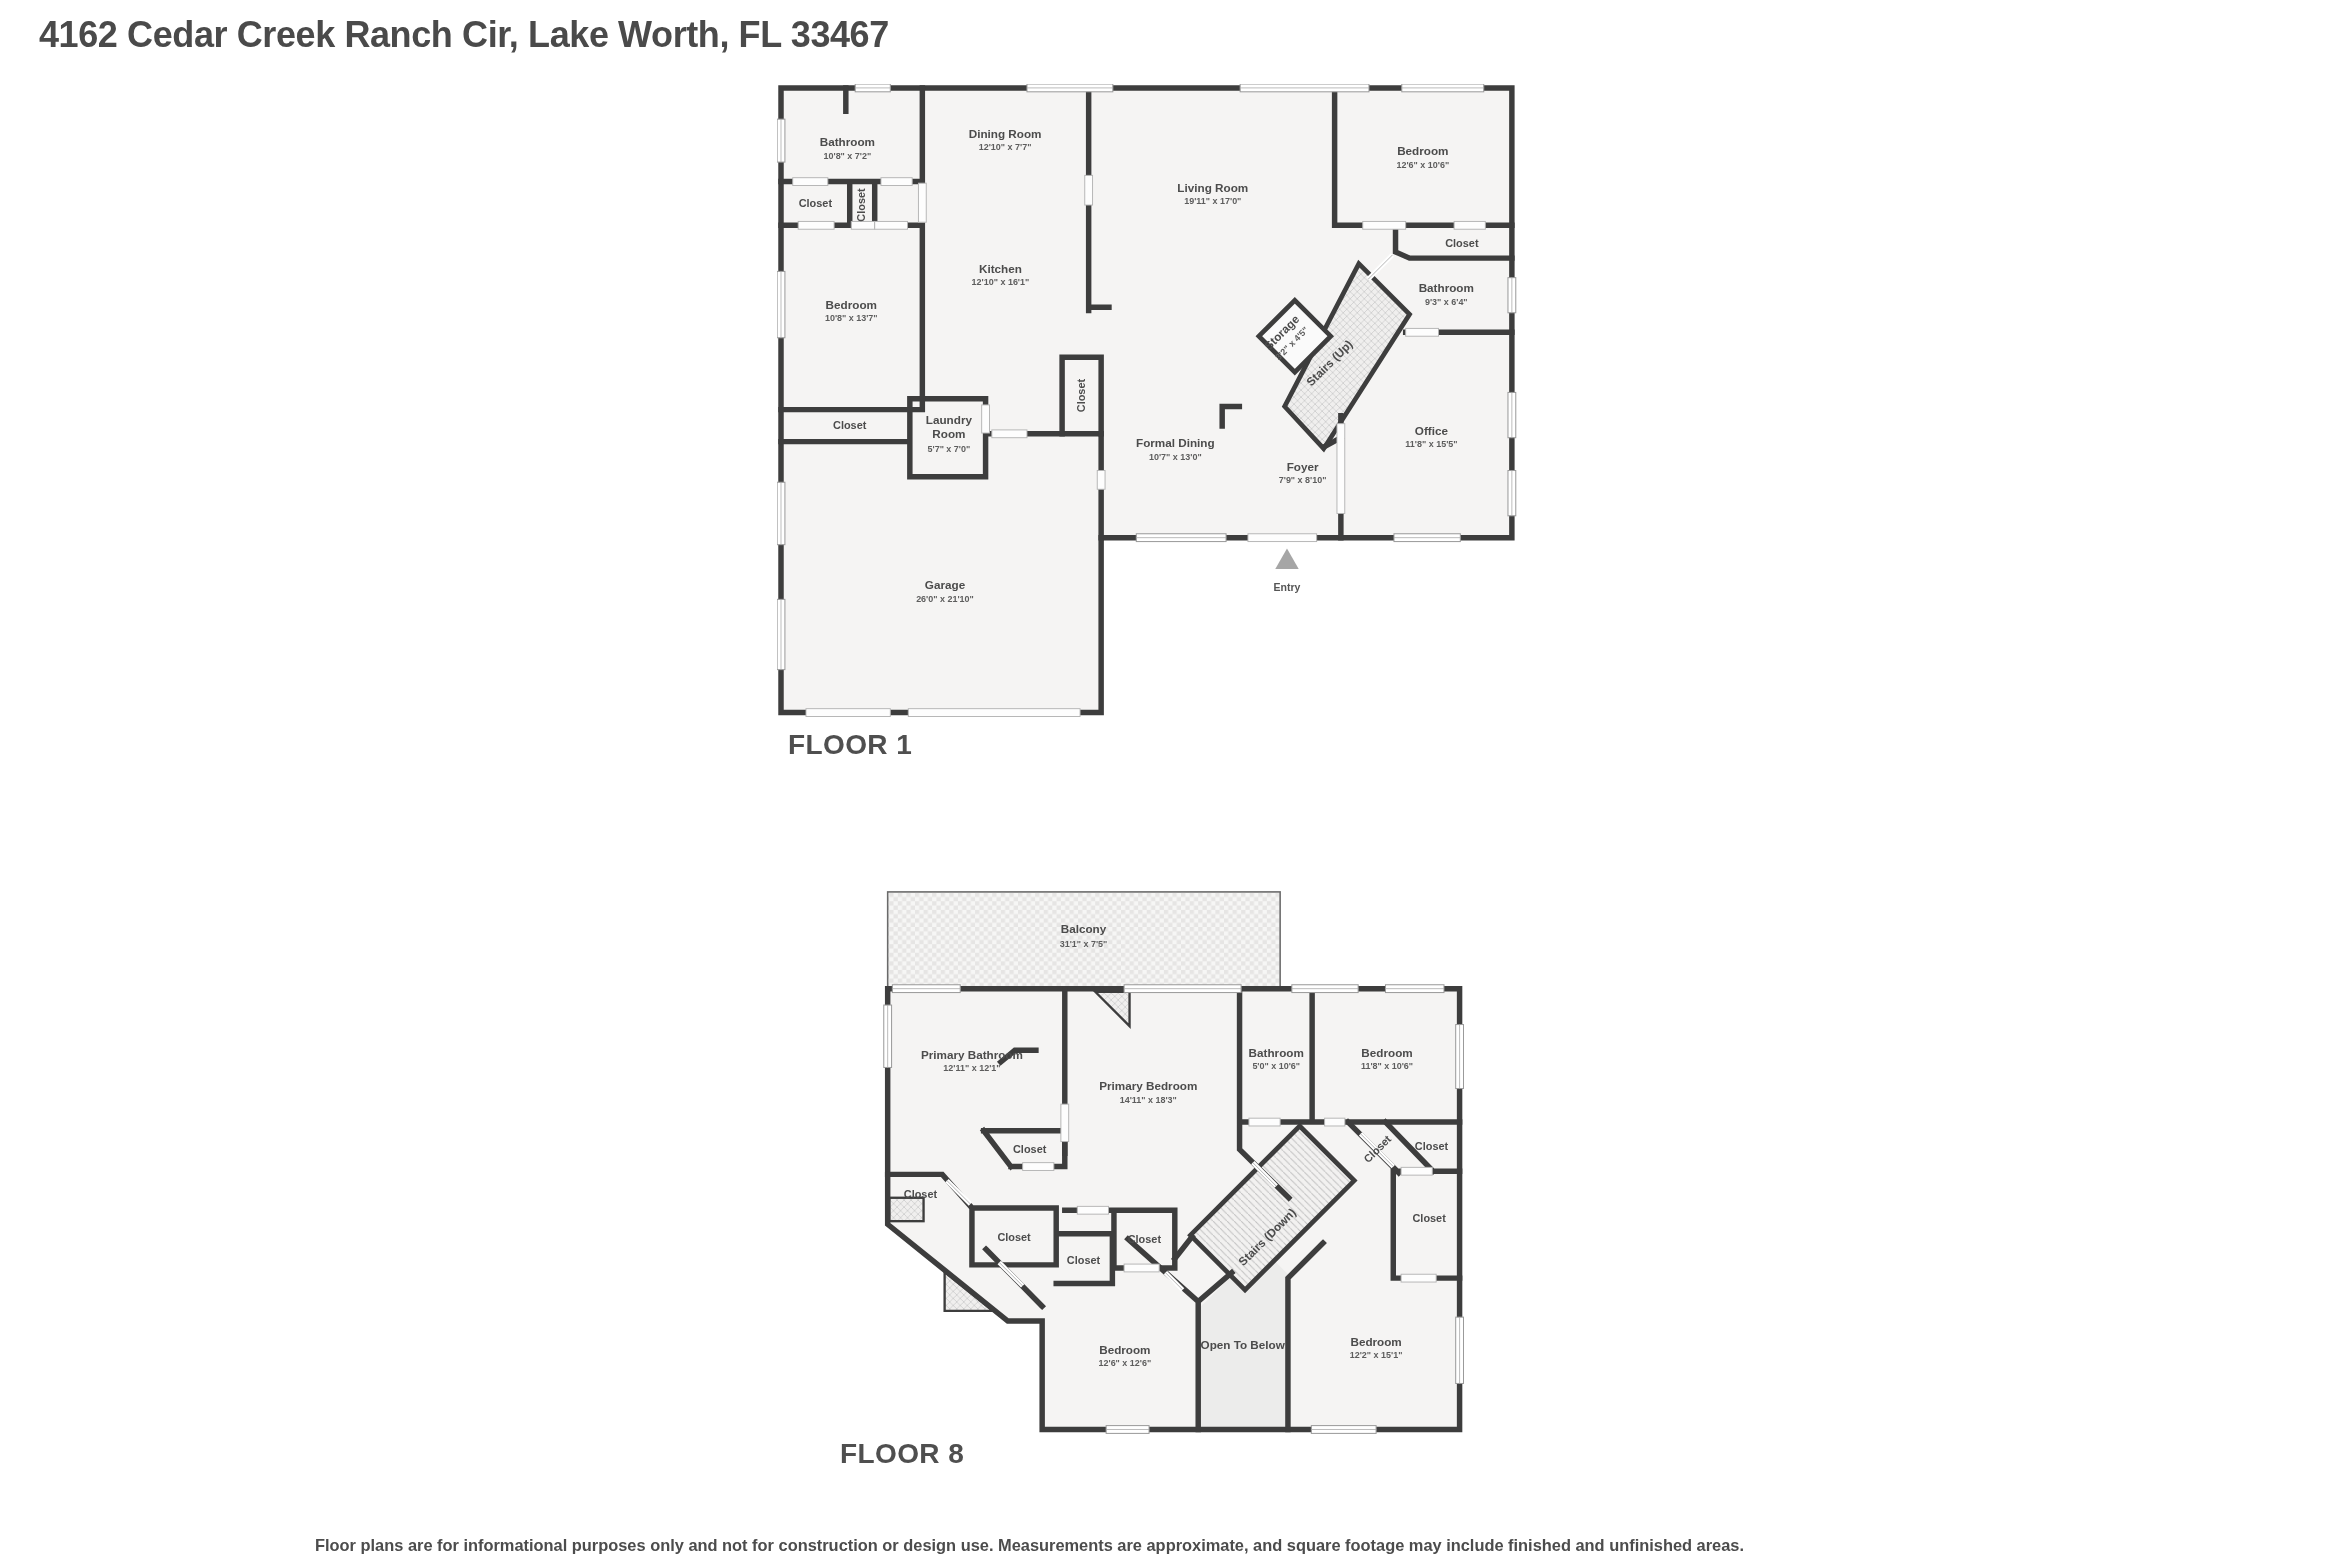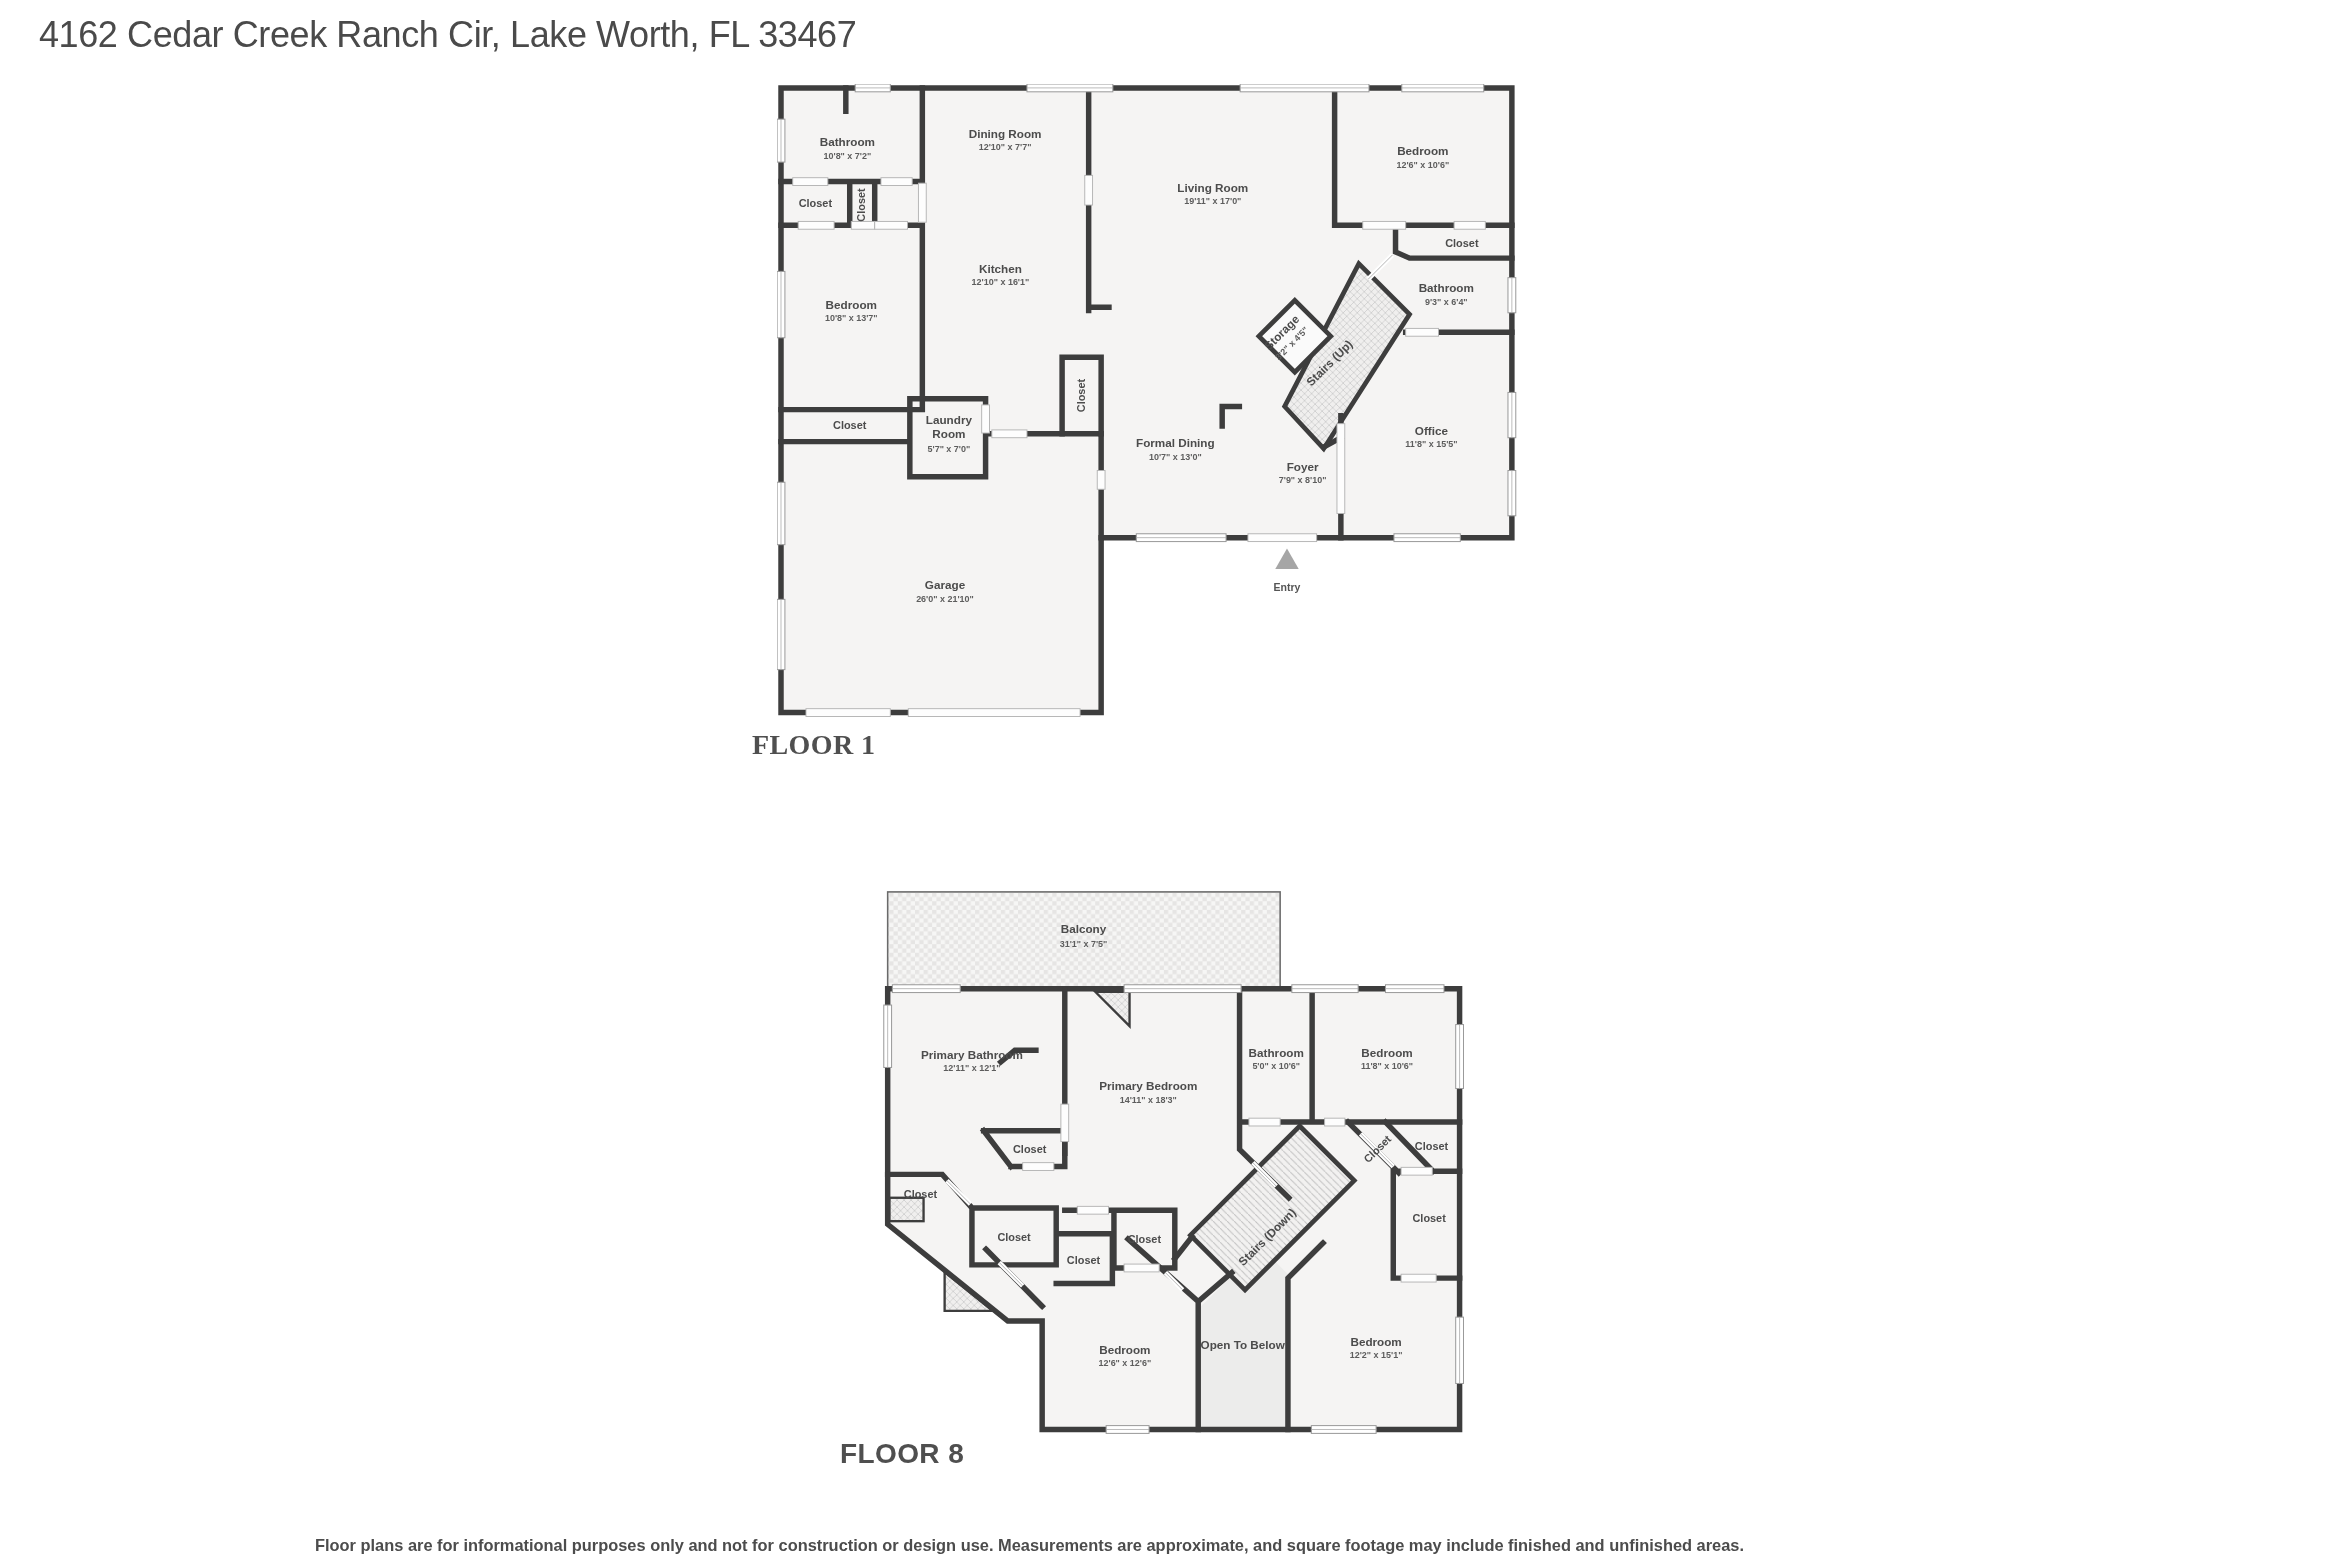--- a/index.html
+++ b/index.html
@@ -2,26 +2,26 @@
 <html style="font-size:12.5px"><head>
 <meta charset="utf-8">
 <style>
   html,body{margin:0;padding:0;}
   body{
     width:2342px;height:1561px;background:#ffffff;position:relative;
     font-family:"Liberation Sans",sans-serif;overflow:hidden;
   }
   .page-title{
     position:absolute;left:39px;top:14px;
-    font-size:36px;font-weight:normal;color:#4a4a4a;letter-spacing:-0.4px;
+    font-size:36px;font-weight:bold;color:#4a4a4a;letter-spacing:-0.4px;
   }
   .floor-label{
     position:absolute;font-size:28px;font-weight:bold;color:#4f4f4f;letter-spacing:0.4px;
   }
-  #floor1-label{left:752px;top:729px;font-family:Liberation Serif, serif;}
+  #floor1-label{left:788px;top:729px;}
   #floor2-label{left:840px;top:1438px;}
   .disclaimer{
     position:absolute;left:0;top:1536px;width:2059px;text-align:center;
     font-size:16.4px;font-weight:bold;color:#4c4c4c;
   }
   .plan{position:absolute;}
   #plan1{left:777px;top:84px;}
   #plan2{left:851px;top:884px;}
   
   text{font-family:"Liberation Sans",sans-serif;fill:#4c4c4c;text-anchor:middle;}

